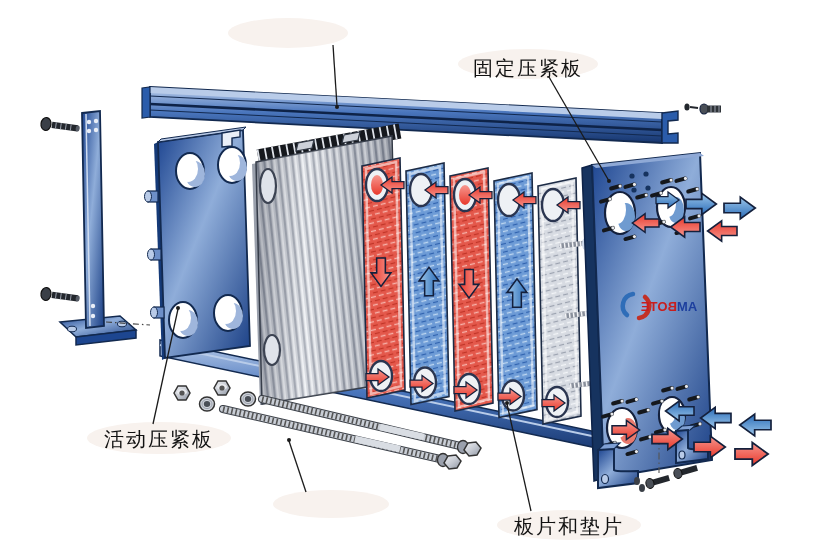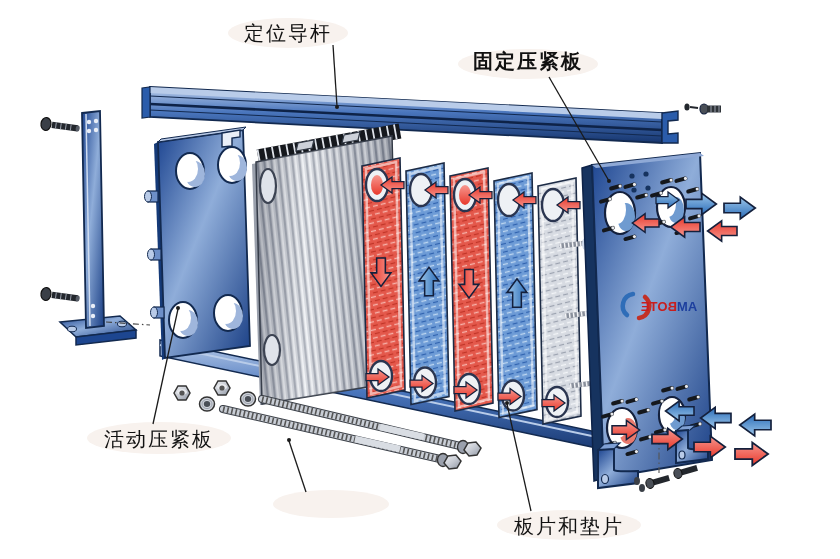--- a/index.html
+++ b/index.html
@@ -2,21 +2,21 @@
 <html><head>
 <meta charset="utf-8">
 <style>
   html,body{margin:0;padding:0;background:#ffffff;}
   .stage{position:relative;width:840px;height:559px;background:#fff;overflow:hidden;
          font-family:"Liberation Serif",serif;}
   .stage svg{position:absolute;left:0;top:0;}
   .lbl{position:absolute;transform:translate(-50%,-50%);font-size:20px;color:#111;
        letter-spacing:2px;white-space:nowrap;font-family:"Liberation Serif",serif;}
   .lbl-guide{left:288px;top:33px;}
-  .lbl-fixed{left:528px;top:61px;font-weight:bold;}
+  .lbl-fixed{left:528px;top:68px;}
   .lbl-movable{left:159px;top:439px;}
   .lbl-bolts{left:331px;top:505px;}
   .lbl-plates{left:569px;top:526px;}
 </style>
 </head>
 <body>
 
 <div class="stage">
 
 <svg width="840" height="559" viewBox="0 0 840 559">
@@ -417,17 +417,16 @@
         <circle cx="609" cy="181" r="2" fill="#1a1a1a" stroke="none"></circle>
     <line x1="153" y1="424" x2="178" y2="309"></line>
         <circle cx="178" cy="308" r="2" fill="#1a1a1a" stroke="none"></circle>
     <line x1="306" y1="492" x2="289" y2="441"></line>
         <circle cx="289" cy="440" r="2" fill="#1a1a1a" stroke="none"></circle>
     <line x1="531" y1="511" x2="507" y2="404"></line>
         <circle cx="507" cy="403" r="2" fill="#1a1a1a" stroke="none"></circle>
   </g>
 </svg>
 
-  <div class="lbl lbl-guide">定位导杆</div>
   <div class="lbl lbl-fixed">固定压紧板</div>
   <div class="lbl lbl-movable">活动压紧板</div>
   <div class="lbl lbl-plates">板片和垫片</div>
 </div>
 
 </body></html>

